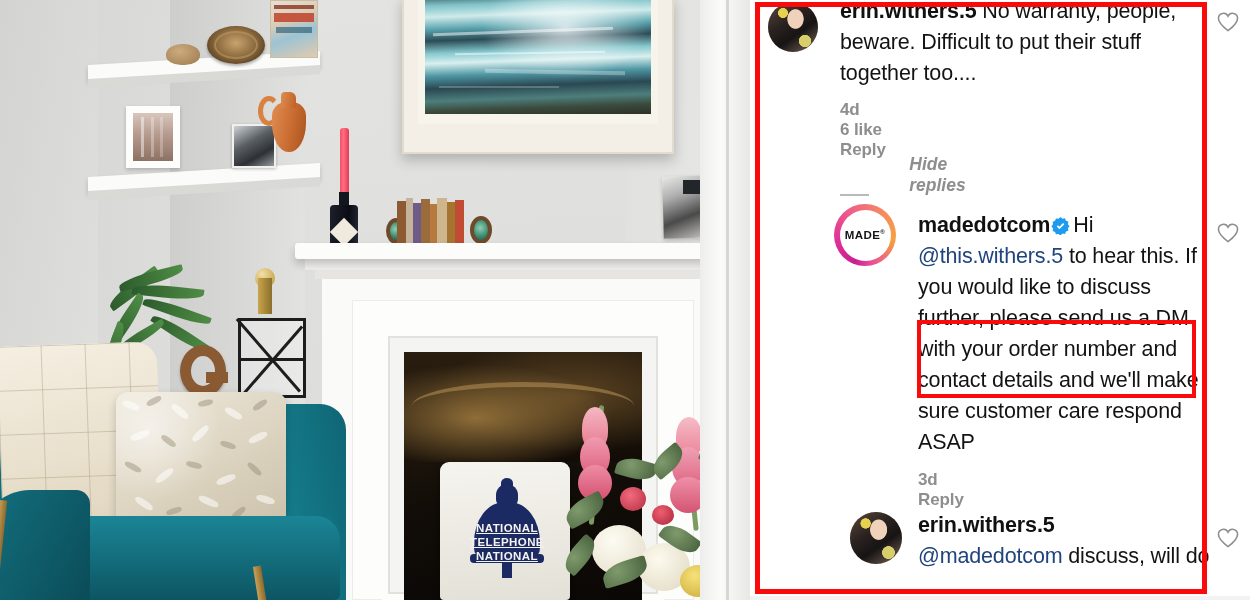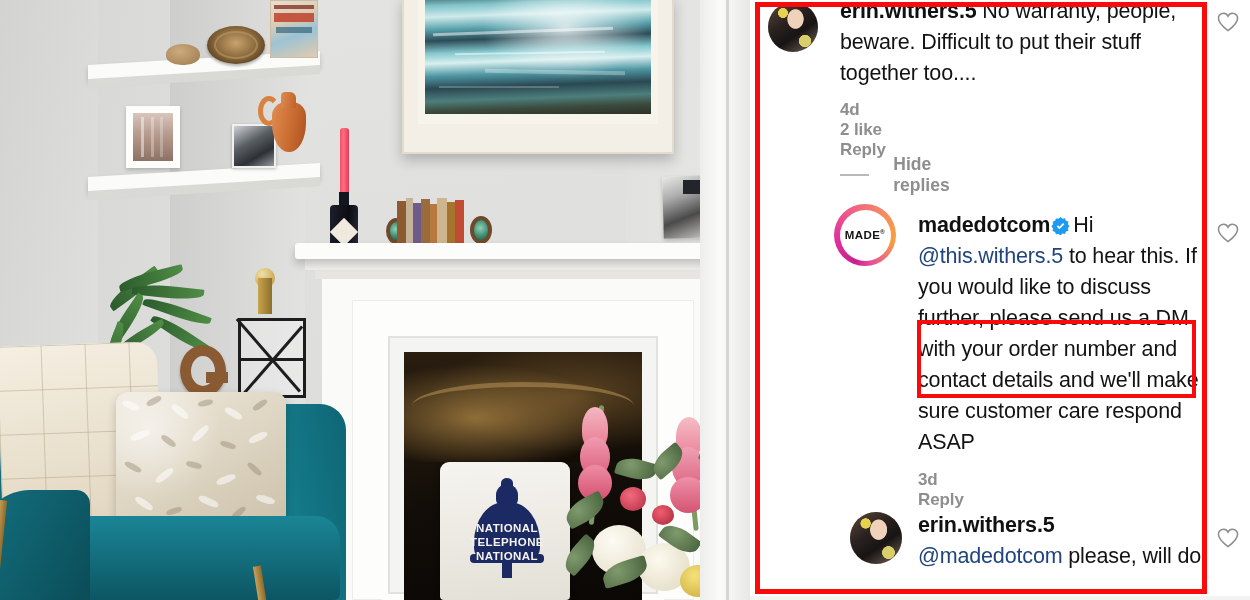--- a/index.html
+++ b/index.html
@@ -156,21 +156,21 @@
   .bell-body { position:absolute; left:4px; top:24px; width:66px; height:56px;
           background:#1b2a63; border-radius:46% 46% 12% 12%/72% 72% 18% 18%; }
   .bell-top  { position:absolute; left:26px; top:6px; width:22px; height:22px;
           background:#1b2a63; border-radius:50% 50% 30% 30%; }
   .bell-knob { position:absolute; left:31px; top:0px; width:12px; height:10px;
           background:#1b2a63; border-radius:50% 50% 0 0; }
   .bell-lip  { position:absolute; left:0px; top:76px; width:74px; height:9px;
           background:#1b2a63; border-radius:4px; }
   .bell-stem { position:absolute; left:32px; top:84px; width:10px; height:16px; background:#1b2a63; }
   .sign-txt { position:absolute; width:74px; text-align:center; color:#f4f3ef;
-          font-weight:700; letter-spacing:.4px; font-family:"Liberation Sans",sans-serif; }
+          font-weight:700; letter-spacing:.4px; font-family:"Liberation Sans",sans-serif;text-decoration:underline; }
   .st1 { left:0; top:44px; font-size:11.5px; }
   .st2 { left:0; top:58px; font-size:11.5px; }
   .st3 { left:0; top:72px; font-size:11.5px; }
 
   
   .flowers { left:560px; top:395px; width:195px; height:205px; }
   .fl { position:absolute; border-radius:50%; }
   .stem { position:absolute; background:#6f8a55; border-radius:3px; }
   .leaf { position:absolute; background:radial-gradient(circle at 35% 35%,#7f9a6c,#46603c);
           border-radius:60% 8% 60% 8%; }
@@ -272,21 +272,21 @@
 
   .ctext { position:absolute; font-size:21.5px; line-height:31px; color:#131313;
            font-family:"Liberation Sans", sans-serif; letter-spacing:-.15px; }
   .uname { font-weight:700; color:#111; }
   .mention { color:#20447c; }
 
   .meta { position:absolute; font-size:17px; color:#8e8e8e; font-weight:600;
           letter-spacing:-.1px; }
   .meta span { margin-right:15px; display:inline-block; }
 
-  .hide-row { position:absolute; display:flex; align-items:center; gap:24px; }
+  .hide-row { position:absolute; display:flex; align-items:flex-end; gap:40px;font-style:italic; }
   .hide-dash { width:42px; height:2px; background:#b9b9b9; }
   .hide-label{ font-size:17.5px; color:#8e8e8e; font-weight:600; }
 
   .verified { display:inline-block; width:19px; height:19px; vertical-align:-3px;
               margin:0 3px 0 1px; }
 
   .heart { position:absolute; width:22px; height:20px; }
 
   .bottom-strip { position:absolute; left:750px; top:596px; width:500px; height:4px;
               background:#f3f3f3; }
@@ -468,21 +468,21 @@
         <div class="av-img"></div>
       </div>
 
       <div class="ctext" style="left:90px;top:-4px;width:368px;">
         <span class="uname">erin.withers.5</span>
         <span>No warranty, people, beware. Difficult to put their stuff together too....</span>
       </div>
 
       <div class="meta" style="left:90px;top:100px;">
         <span>4d</span>
-        <span>2 like</span>
+        <span>6 like</span>
         <span>Reply</span>
       </div>
 
       <div class="hide-row" style="left:90px;top:154px;">
         <div class="hide-dash"></div>
         <div class="hide-label">Hide replies</div>
       </div>
     </div>
 
     <svg class="heart" style="left:467px;top:12px;" viewBox="0 0 24 22">
@@ -516,21 +516,21 @@
     </svg>
 
     <div class="comment">
       <div class="avatar" style="left:100px;top:512px;width:52px;height:52px;">
         <div class="av-img"></div>
       </div>
 
       <div class="ctext" style="left:168px;top:510px;width:296px;">
         <span class="uname">erin.withers.5</span><br>
         <span class="mention">@madedotcom</span>
-        <span>please, will do</span>
+        <span>discuss, will do</span>
       </div>
     </div>
 
     <svg class="heart" style="left:467px;top:528px;" viewBox="0 0 24 22">
       <path d="M12 20.5 C 4 14.5 1.5 10.5 1.5 7 A5.5 5.5 0 0 1 12 4.6 A5.5 5.5 0 0 1 22.5 7 C22.5 10.5 20 14.5 12 20.5 Z" fill="none" stroke="#8e8e8e" stroke-width="1.7"></path>
     </svg>
   </div>
 
   <div class="bottom-strip"></div>
 

